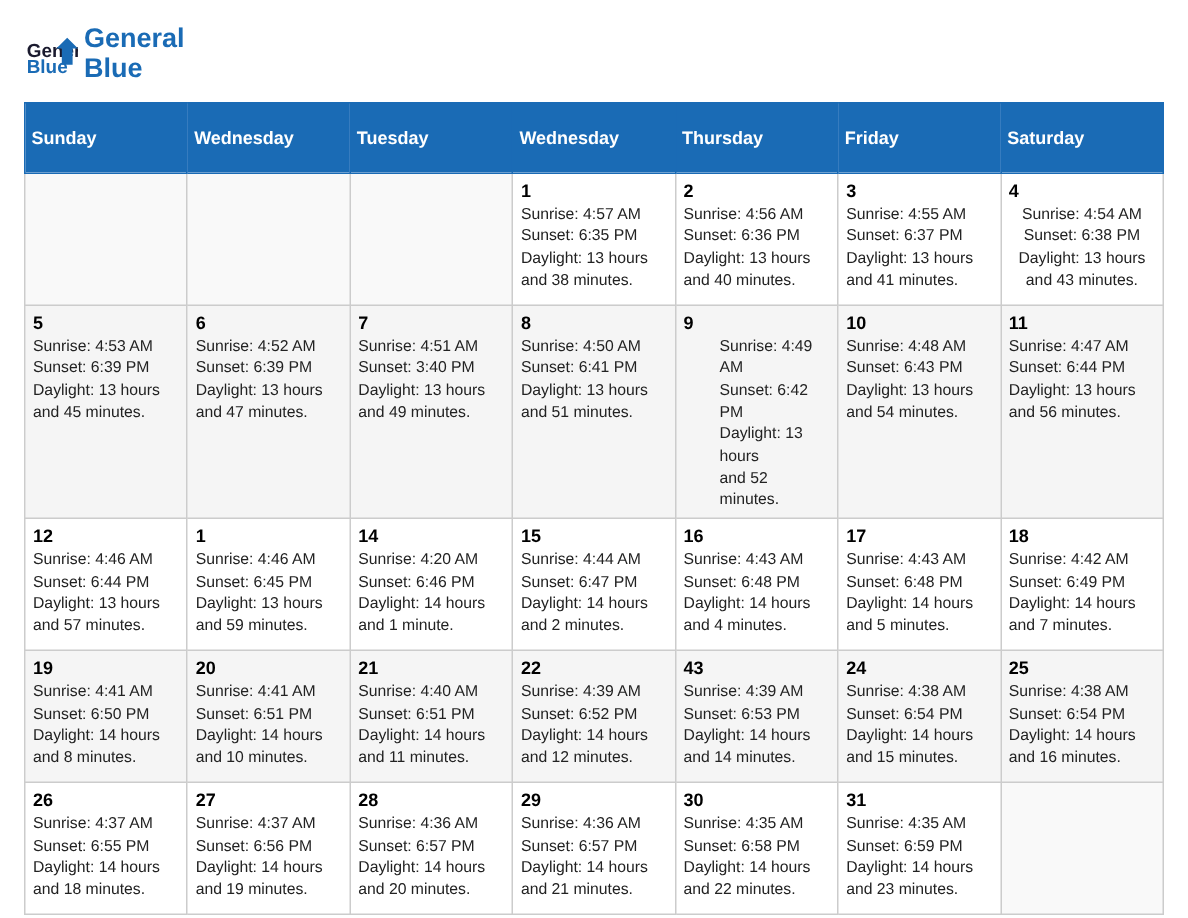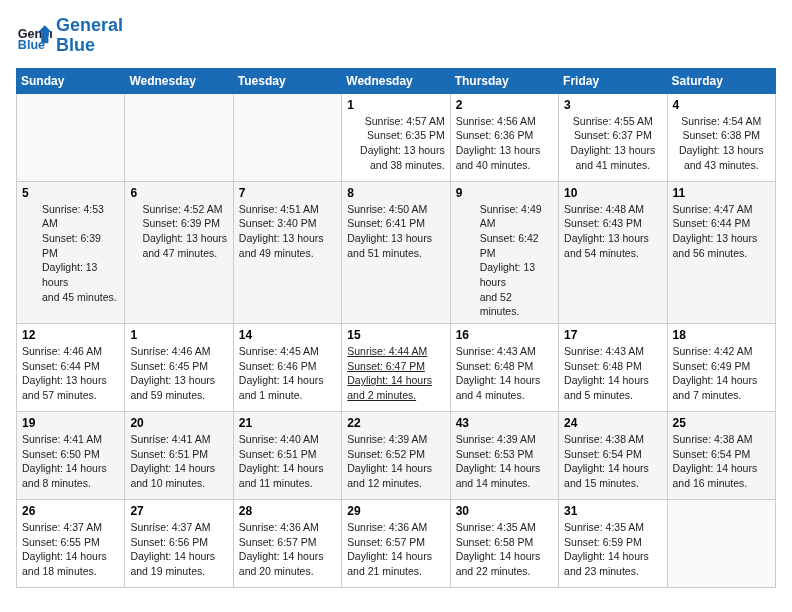--- a/index.html
+++ b/index.html
@@ -47,21 +47,21 @@
       color: #333;
     }
     .calendar {
       width: 100%;
       border-collapse: collapse;
       font-size: 11px;
     }
     .calendar th {
       background: #1a6bb5;
       color: #fff;
-      padding: 5px 4px;
+      padding: 16px 4px;
       text-align: left;
       font-size: 12px;
       font-weight: bold;
       border: 1px solid #1a6bb5;
     }
     .calendar td {
       border: 1px solid #ccc;
       vertical-align: top;
       padding: 4px 5px;
       width: calc(100% / 7);
@@ -120,58 +120,58 @@
         <th>Saturday</th>
       </tr>
   </thead>
   <tbody id="calendar-body">
       <tr>
         <td class="empty-cell"></td>
         <td class="empty-cell"></td>
         <td class="empty-cell"></td>
         <td>
           <div class="day-number">1</div>
-          <div class="day-info" style="white-space: pre-line; text-align: right;">Sunrise: 4:57 AM
+          <div class="day-info" style="white-space: pre-line;">Sunrise: 4:57 AM
 Sunset: 6:35 PM
 Daylight: 13 hours
 and 38 minutes.</div>
         </td>
         <td>
           <div class="day-number">2</div>
           <div class="day-info" style="white-space: pre-line;">Sunrise: 4:56 AM
 Sunset: 6:36 PM
 Daylight: 13 hours
 and 40 minutes.</div>
         </td>
         <td>
           <div class="day-number">3</div>
-          <div class="day-info" style="white-space: pre-line; text-align: center;">Sunrise: 4:55 AM
+          <div class="day-info" style="white-space: pre-line;">Sunrise: 4:55 AM
 Sunset: 6:37 PM
 Daylight: 13 hours
 and 41 minutes.</div>
         </td>
         <td>
           <div class="day-number">4</div>
           <div class="day-info" style="white-space: pre-line; text-align: center;">Sunrise: 4:54 AM
 Sunset: 6:38 PM
 Daylight: 13 hours
 and 43 minutes.</div>
         </td>
       </tr>
       <tr>
         <td>
           <div class="day-number">5</div>
-          <div class="day-info" style="white-space: pre-line; margin-left: 20px;">Sunrise: 4:53 AM
+          <div class="day-info" style="white-space: pre-line;">Sunrise: 4:53 AM
 Sunset: 6:39 PM
 Daylight: 13 hours
 and 45 minutes.</div>
         </td>
         <td>
           <div class="day-number">6</div>
-          <div class="day-info" style="white-space: pre-line; margin-left: 12px;">Sunrise: 4:52 AM
+          <div class="day-info" style="white-space: pre-line;">Sunrise: 4:52 AM
 Sunset: 6:39 PM
 Daylight: 13 hours
 and 47 minutes.</div>
         </td>
         <td>
           <div class="day-number">7</div>
           <div class="day-info" style="white-space: pre-line;">Sunrise: 4:51 AM
 Sunset: 3:40 PM
 Daylight: 13 hours
 and 49 minutes.</div>
@@ -215,28 +215,28 @@
         </td>
         <td>
           <div class="day-number">1</div>
           <div class="day-info" style="white-space: pre-line;">Sunrise: 4:46 AM
 Sunset: 6:45 PM
 Daylight: 13 hours
 and 59 minutes.</div>
         </td>
         <td>
           <div class="day-number">14</div>
-          <div class="day-info" style="white-space: pre-line;">Sunrise: 4:45 AM
+          <div class="day-info" style="white-space: pre-line;">Sunrise: 4:20 AM
 Sunset: 6:46 PM
 Daylight: 14 hours
 and 1 minute.</div>
         </td>
         <td>
           <div class="day-number">15</div>
-          <div class="day-info" style="white-space: pre-line; text-decoration: underline;">Sunrise: 4:44 AM
+          <div class="day-info" style="white-space: pre-line;">Sunrise: 4:44 AM
 Sunset: 6:47 PM
 Daylight: 14 hours
 and 2 minutes.</div>
         </td>
         <td>
           <div class="day-number">16</div>
           <div class="day-info" style="white-space: pre-line;">Sunrise: 4:43 AM
 Sunset: 6:48 PM
 Daylight: 14 hours
 and 4 minutes.</div>

